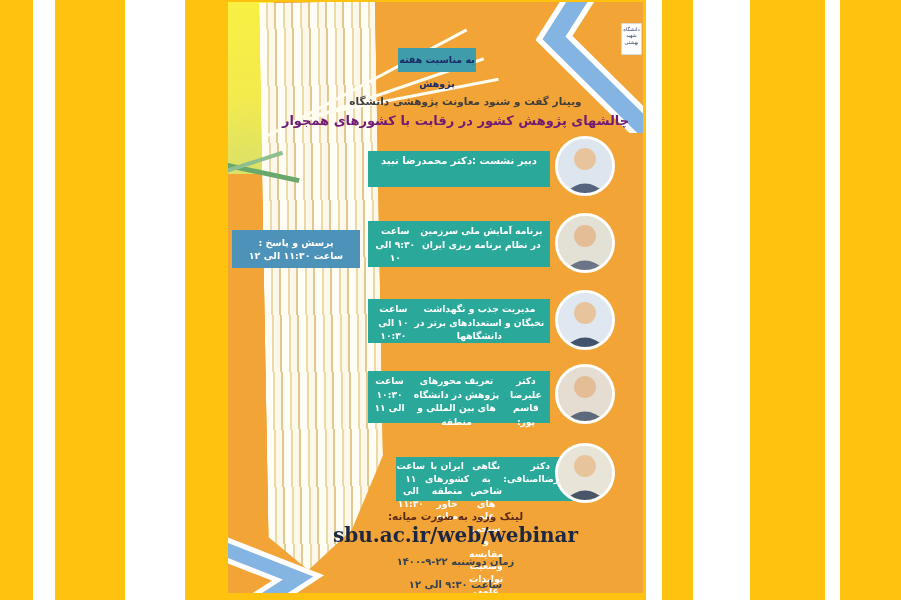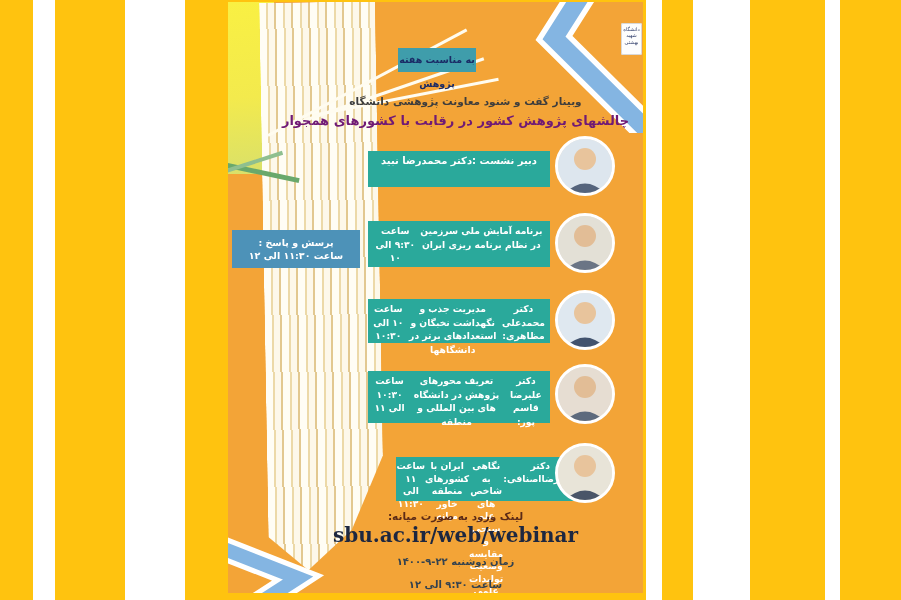--- a/index.html
+++ b/index.html
@@ -163,21 +163,20 @@
   </div>
   <div class="photo p2">
     <svg viewBox="0 0 54 54" width="54" height="54">
       <rect width="54" height="54" fill="#e3e0d6"></rect>
       <circle cx="27" cy="20" r="11" fill="#e2bd96"></circle>
       <path d="M5,56 Q27,33 49,56 Z" fill="#6b7585"></path>
     </svg>
   </div>
 
   <div class="session-box s3">
-    <div>دکتر محمدعلی مظاهری:</div>
     <div>مدیریت جذب و نگهداشت نخبگان و استعدادهای برتر در دانشگاهها</div>
     <div>ساعت ۱۰ الی ۱۰:۳۰</div>
   </div>
   <div class="photo p3">
     <svg viewBox="0 0 54 54" width="54" height="54">
       <rect width="54" height="54" fill="#dfe8f0"></rect>
       <circle cx="27" cy="20" r="11" fill="#e8c49c"></circle>
       <path d="M5,56 Q27,33 49,56 Z" fill="#42536e"></path>
     </svg>
   </div>

